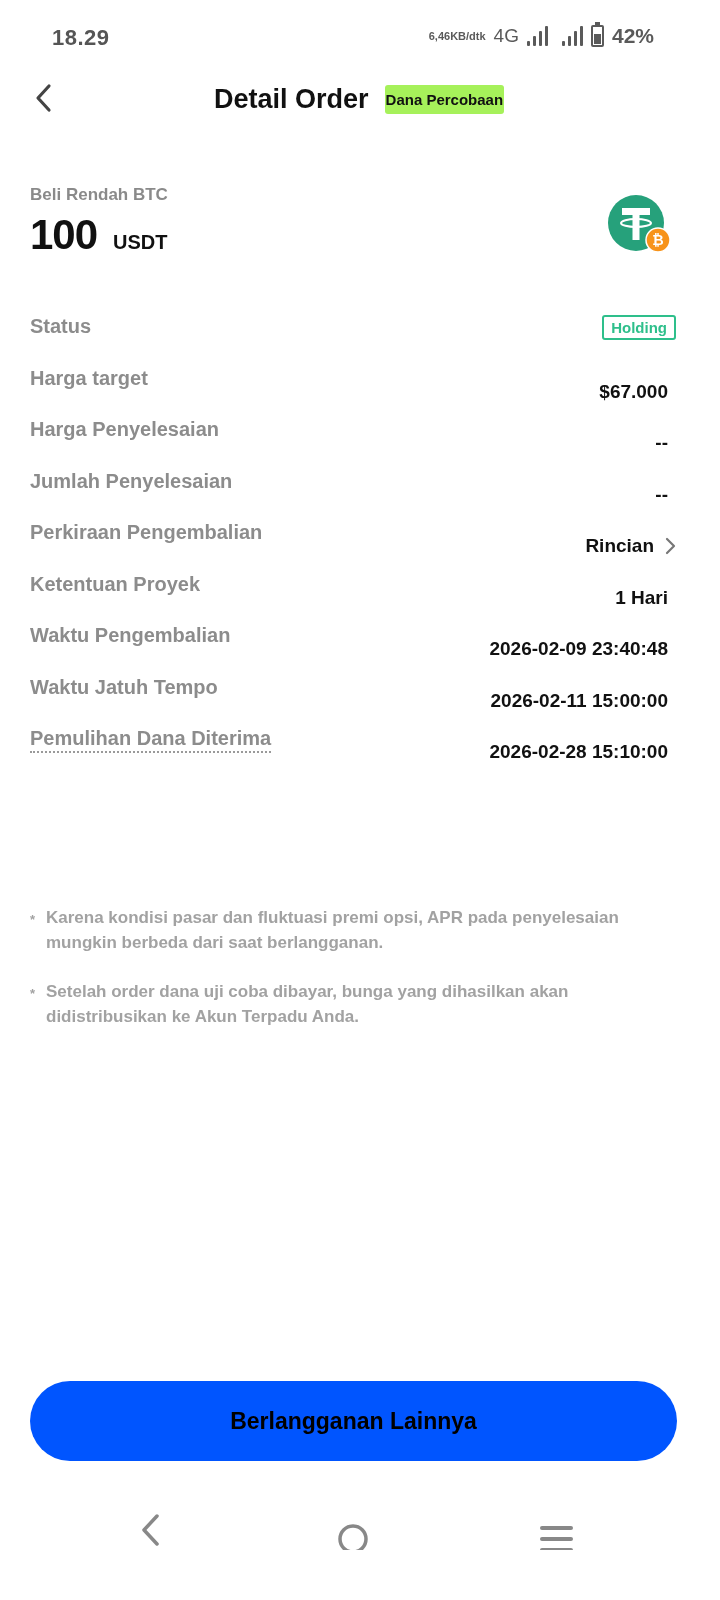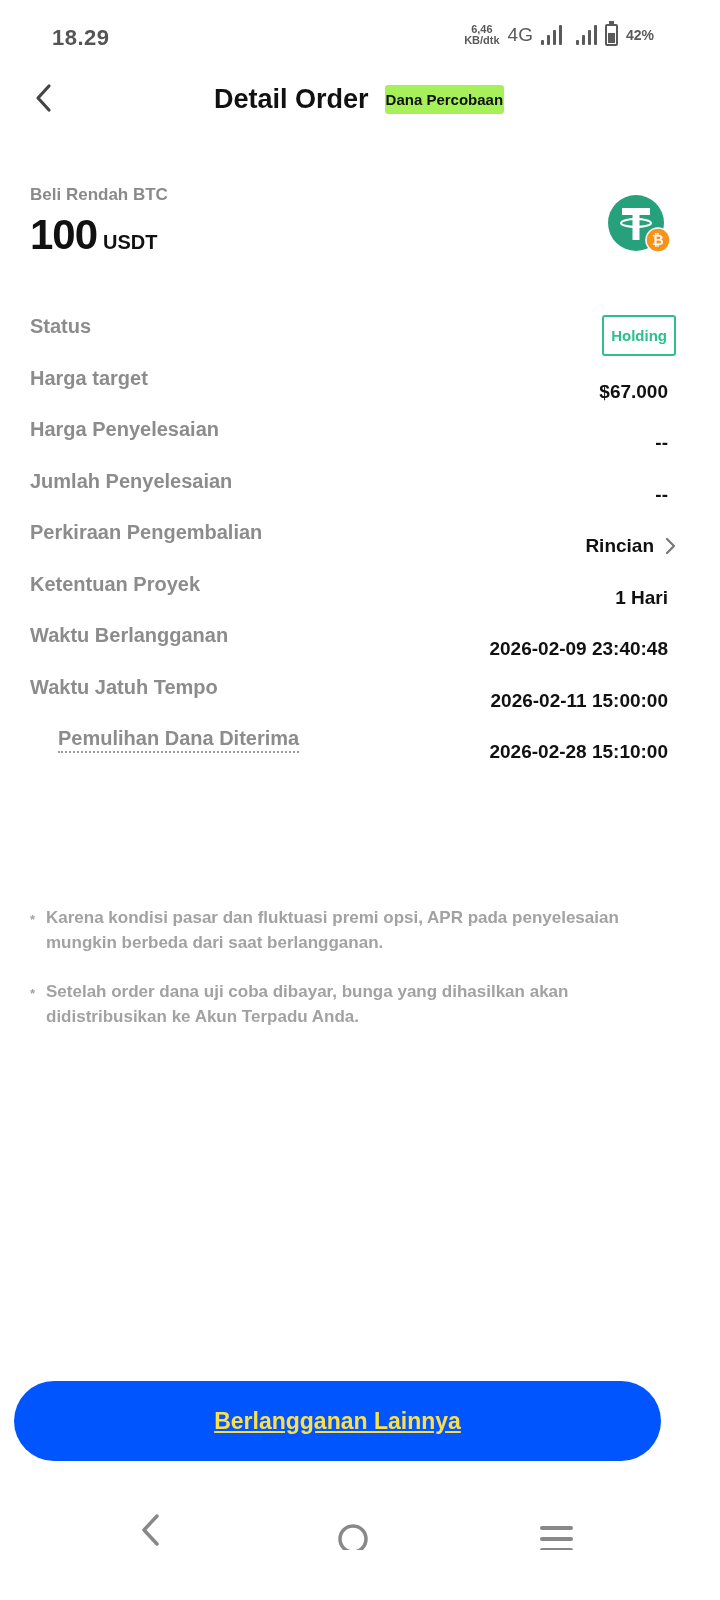--- a/index.html
+++ b/index.html
@@ -3,64 +3,64 @@
 <meta charset="utf-8">
 <style>
   * { box-sizing: border-box; margin: 0; padding: 0; }
   html, body { width: 720px; height: 1600px; background: #ffffff; overflow: hidden; }
   body { font-family: "Liberation Sans", "DejaVu Sans", sans-serif; color: #111; position: relative; }
 
   
   .status-bar { position: absolute; top: 8px; left: 0; width: 720px; height: 60px; }
   .status-time { position: absolute; left: 52px; top: 17px; font-size: 22px; font-weight: bold; color: #555; letter-spacing: 0.5px; }
   .status-right { position: absolute; right: 66px; top: 16px; display: flex; align-items: center; gap: 8px; color: #5a5a5a; }
-  .net-speed { display: flex; flex-direction: column; align-items: center; line-height: 11px; font-size: 11px; font-weight: bold; }
+  .net-speed { display: flex; align-items: center; line-height: 11px; font-size: 11px; font-weight: bold; }
   .net-4g { font-size: 19px; }
   .signal { display: flex; align-items: flex-end; gap: 3px; height: 20px; }
   .signal span { width: 3px; background: #5a5a5a; display: block; border-radius: 1px; }
   .battery { width: 13px; height: 22px; border: 2px solid #5a5a5a; border-radius: 2px; position: relative; }
   .battery::before { content: ""; position: absolute; top: -5px; left: 2px; width: 5px; height: 3px; background: #5a5a5a; }
   .battery .fill { position: absolute; bottom: 1px; left: 1px; right: 1px; height: 10px; background: #5a5a5a; }
-  .batt-pct { font-size: 14px; font-weight: bold; }
+  .batt-pct { font-size: 21px; font-weight: bold; }
 
   
   .header { position: absolute; top: 70px; left: 0; width: 720px; height: 62px; }
   .back-btn { position: absolute; left: 30px; top: 12px; width: 30px; height: 34px; cursor: pointer; }
   .title-wrap { position: absolute; left: 198px; top: 14px; display: flex; align-items: center; gap: 16px; }
   .page-title { font-size: 27px; font-weight: bold; color: #111; margin-left: 16px; }
   .trial-badge { background: #a6f15a; color: #111; font-size: 15px; font-weight: bold; padding: 6px 1px; border-radius: 3px; }
 
   
   .summary { position: absolute; top: 185px; left: 30px; width: 648px; height: 80px; }
   .product-name { font-size: 17px; font-weight: bold; color: #8a8a8a; }
-  .amount-row { margin-top: 6px; display: flex; align-items: baseline; gap: 6px; }
+  .amount-row { margin-top: 6px; display: flex; align-items: baseline; gap: 16px; }
   .amount { font-size: 42px; font-weight: bold; color: #111; letter-spacing: -1px; }
   .currency { font-size: 20px; font-weight: bold; color: #111; }
   .coin-icon { position: absolute; right: 8px; top: 10px; width: 62px; height: 62px; }
 
   
   .details { position: absolute; top: 315px; left: 30px; width: 648px; }
   .row { height: 51.5px; display: flex; align-items: flex-start; justify-content: space-between; }
   .row-label { font-size: 20px; font-weight: bold; color: #8c8c8c; }
-  .row-label.dotted { border-bottom: 2px dotted #9a9a9a; padding-bottom: 1px; cursor: pointer; margin-left: 28px; }
+  .row-label.dotted { border-bottom: 2px dotted #9a9a9a; padding-bottom: 1px; cursor: pointer; }
   .row-value { font-size: 19px; font-weight: bold; color: #111; display: flex; align-items: center; gap: 10px; padding-right: 10px; margin-top: 14px; }
   .row-value.nopad { padding-right: 0; }
-  .holding-badge { border: 2px solid #2ebf8b; color: #2ebf8b; font-size: 15px; font-weight: bold; padding: 10px 7px; border-radius: 3px; margin-right: 2px; }
+  .holding-badge { border: 2px solid #2ebf8b; color: #2ebf8b; font-size: 15px; font-weight: bold; padding: 2px 7px; border-radius: 3px; margin-right: 2px; }
   .link-value { cursor: pointer; }
   .copy-icon { width: 20px; height: 20px; position: relative; cursor: pointer; }
   .copy-icon .back { position: absolute; right: 0; top: 0; width: 15px; height: 15px; border-top: 3px solid #a0a0a0; border-right: 3px solid #a0a0a0; }
   .copy-icon .front { position: absolute; left: 0; bottom: 0; width: 15px; height: 15px; background: #a0a0a0; }
 
   
   .notes { position: absolute; top: 905px; left: 30px; width: 640px; }
   .note { display: flex; gap: 6px; font-size: 17px; font-weight: bold; color: #a2a2a2; line-height: 25px; margin-bottom: 24px; }
   .note .star { font-size: 13px; width: 10px; flex-shrink: 0; padding-top: 2px; }
 
   
-  .cta { position: absolute; top: 1381px; left: 14px; width: 647px; height: 80px; background: #0055ff; border-radius: 40px; border: none; color: #fde047; font-size: 23px; font-weight: bold; display: flex; align-items: center; justify-content: center; cursor: pointer; font-family: "Liberation Sans", sans-serif; text-decoration: underline; }
+  .cta { position: absolute; top: 1381px; left: 30px; width: 647px; height: 80px; background: #0055ff; border-radius: 40px; border: none; color: #000000; font-size: 23px; font-weight: bold; display: flex; align-items: center; justify-content: center; cursor: pointer; font-family: "Liberation Sans", sans-serif; }
 
   
   .navbar { position: absolute; top: 1500px; left: 0; width: 720px; height: 100px; }
   .nav-btn { position: absolute; top: 10px; width: 50px; height: 40px; cursor: pointer; }
 </style>
 </head>
 <body>
 
 <div class="status-bar">
   <div class="status-time">18.29</div>
@@ -141,21 +141,21 @@
       <svg width="14" height="20" viewBox="0 0 14 20">
         <polyline points="3,3 10,10 3,17" fill="none" stroke="#777" stroke-width="2.2" stroke-linecap="round" stroke-linejoin="round"></polyline>
       </svg>
     </span>
   </div>
   <div class="row">
     <span class="row-label">Ketentuan Proyek</span>
     <span class="row-value">1 Hari</span>
   </div>
   <div class="row">
-    <span class="row-label">Waktu Berlangganan</span>
+    <span class="row-label">Waktu Pengembalian</span>
     <span class="row-value">2026-02-09 23:40:48</span>
   </div>
   <div class="row">
     <span class="row-label">Waktu Jatuh Tempo</span>
     <span class="row-value">2026-02-11 15:00:00</span>
   </div>
   <div class="row">
     <span class="row-label dotted">Pemulihan Dana Diterima</span>
     <span class="row-value">2026-02-28 15:10:00</span>
   </div>

